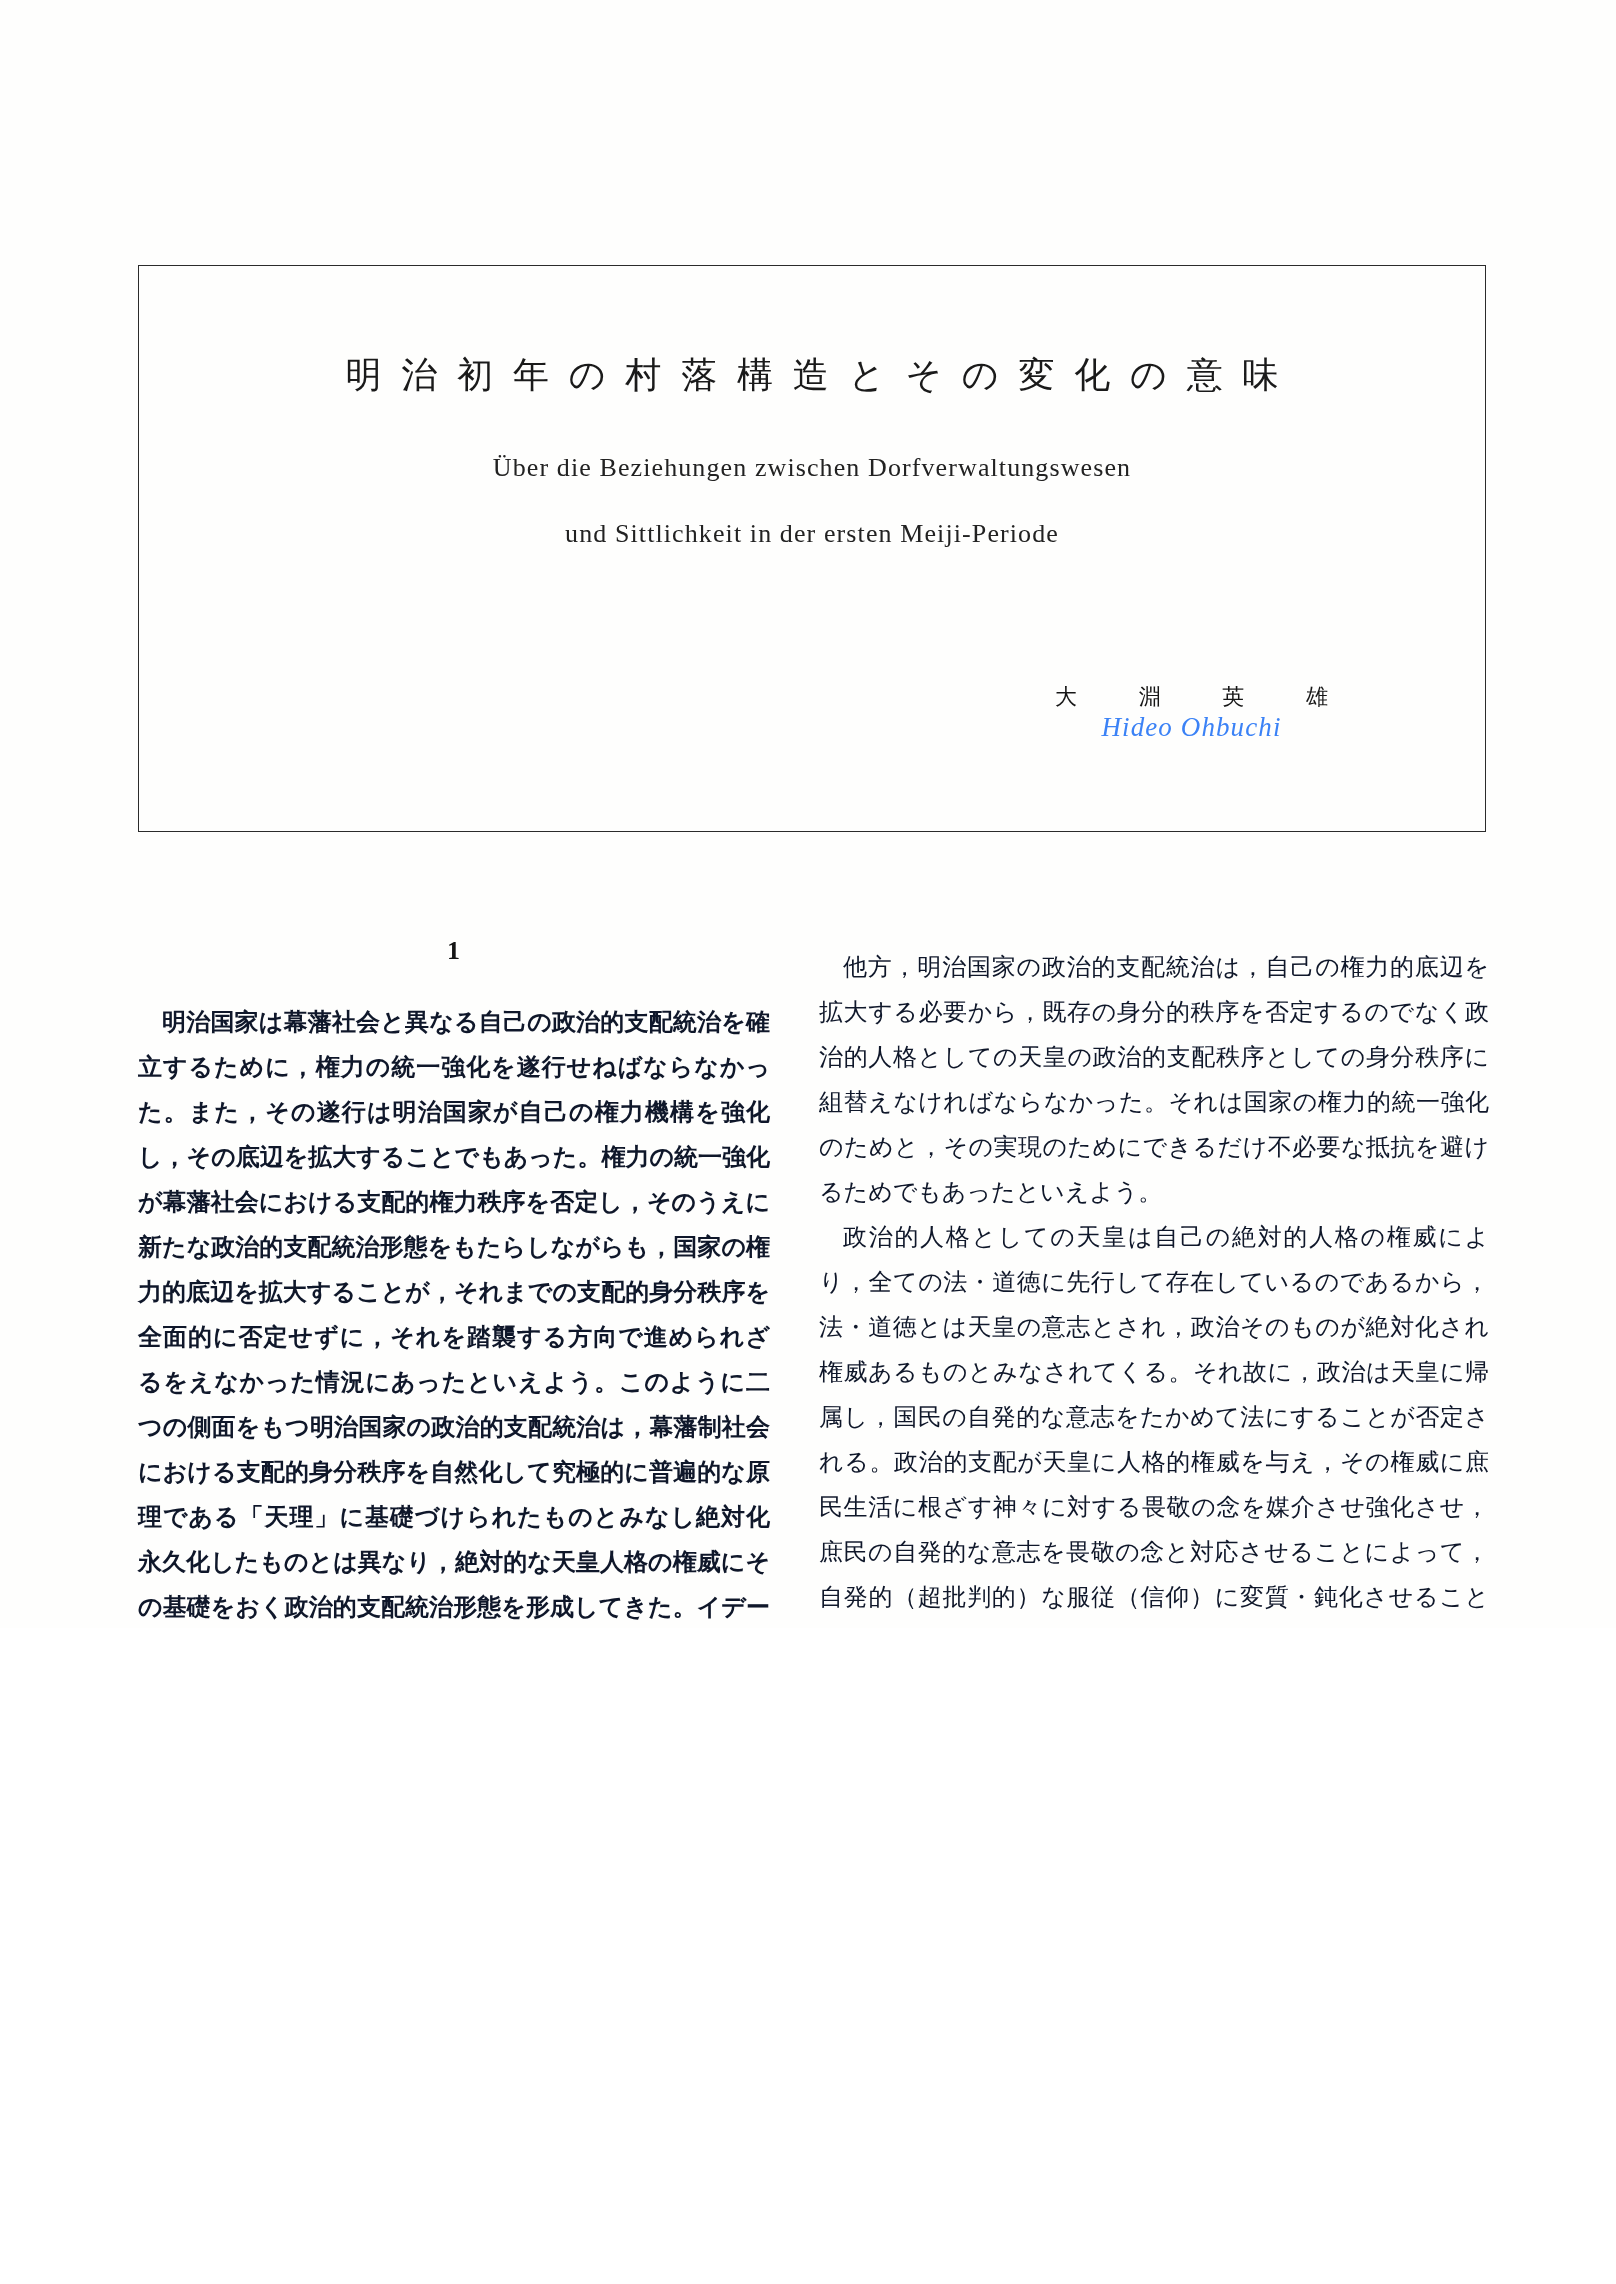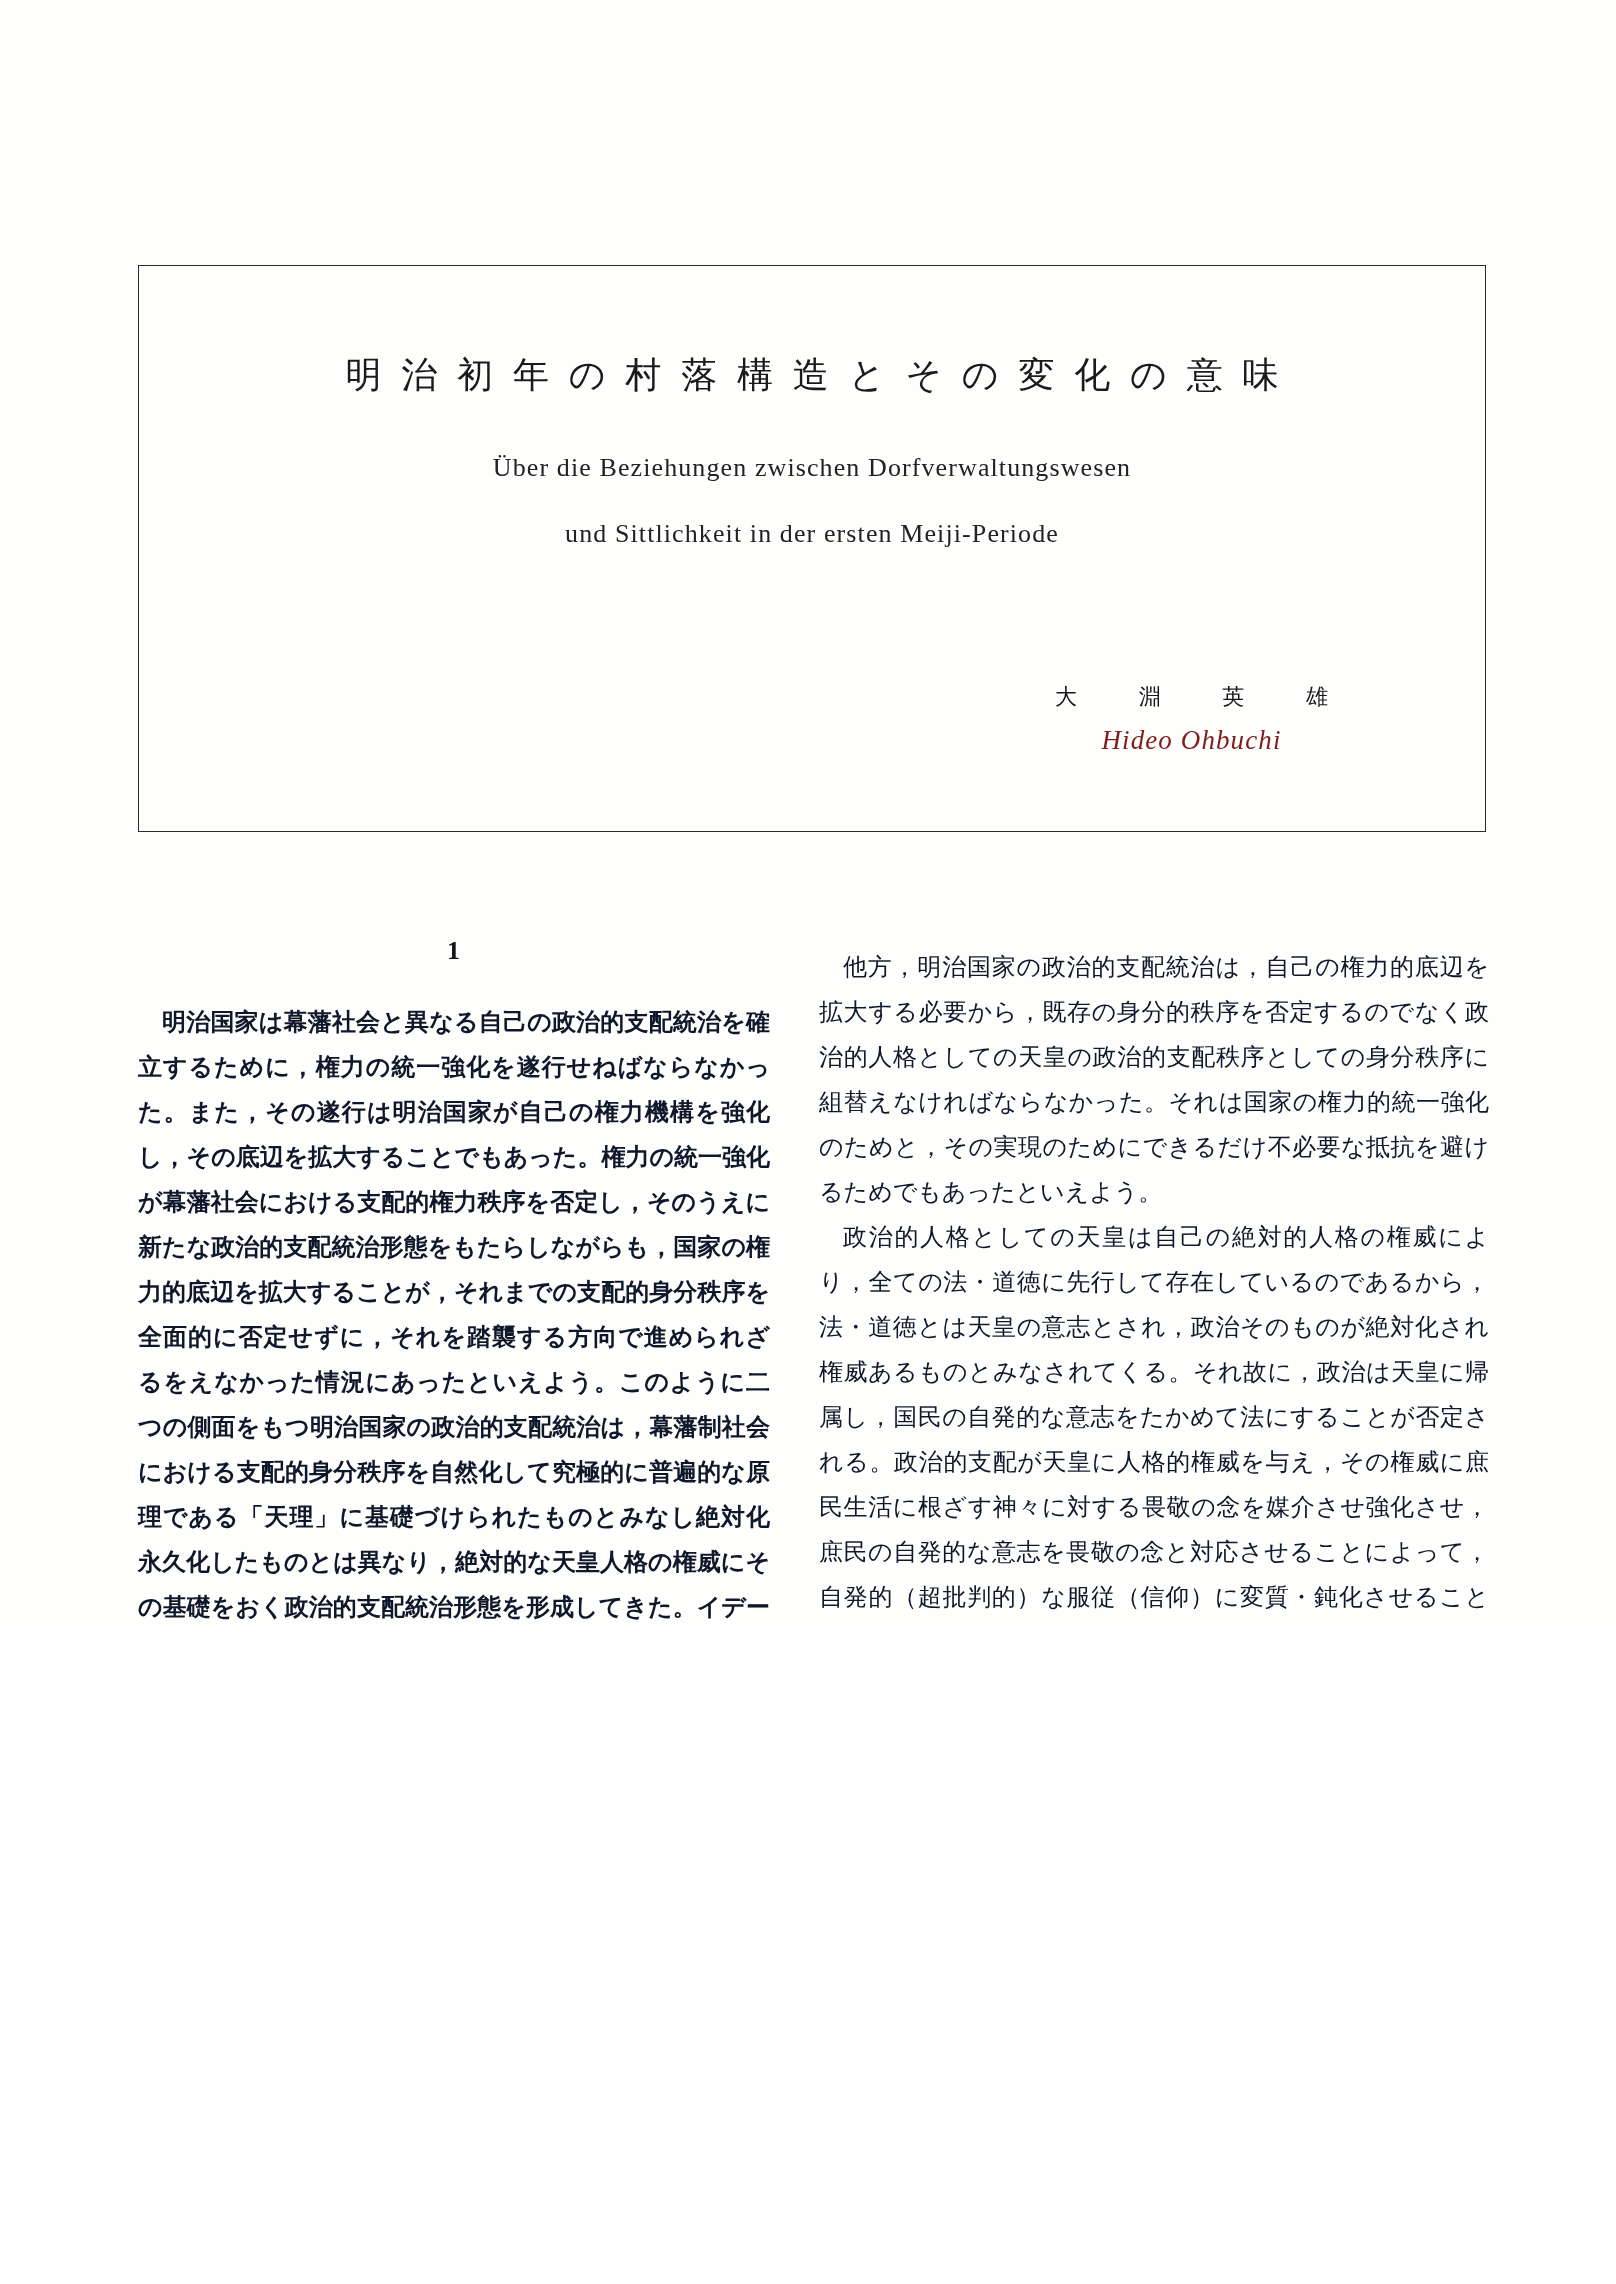--- a/index.html
+++ b/index.html
@@ -59,25 +59,25 @@
     text-align: center;
   }
   .author-ja {
     font-size: 22px;
     letter-spacing: 0.9em;
     text-indent: 0.9em;
     white-space: nowrap;
     color: #161616;
   }
   .author-romaji {
-    margin-top: 13px;
+    margin-top: 0;
     font-size: 27px;
     font-style: italic;
     letter-spacing: 1.1px;
-    color: #7f1d1d;
+    color: #3b82f6;
   }
 
   
   .section-number {
     position: absolute;
     left: 138px;
     top: 936px;
     width: 631px;
     text-align: center;
     font-size: 26px;

